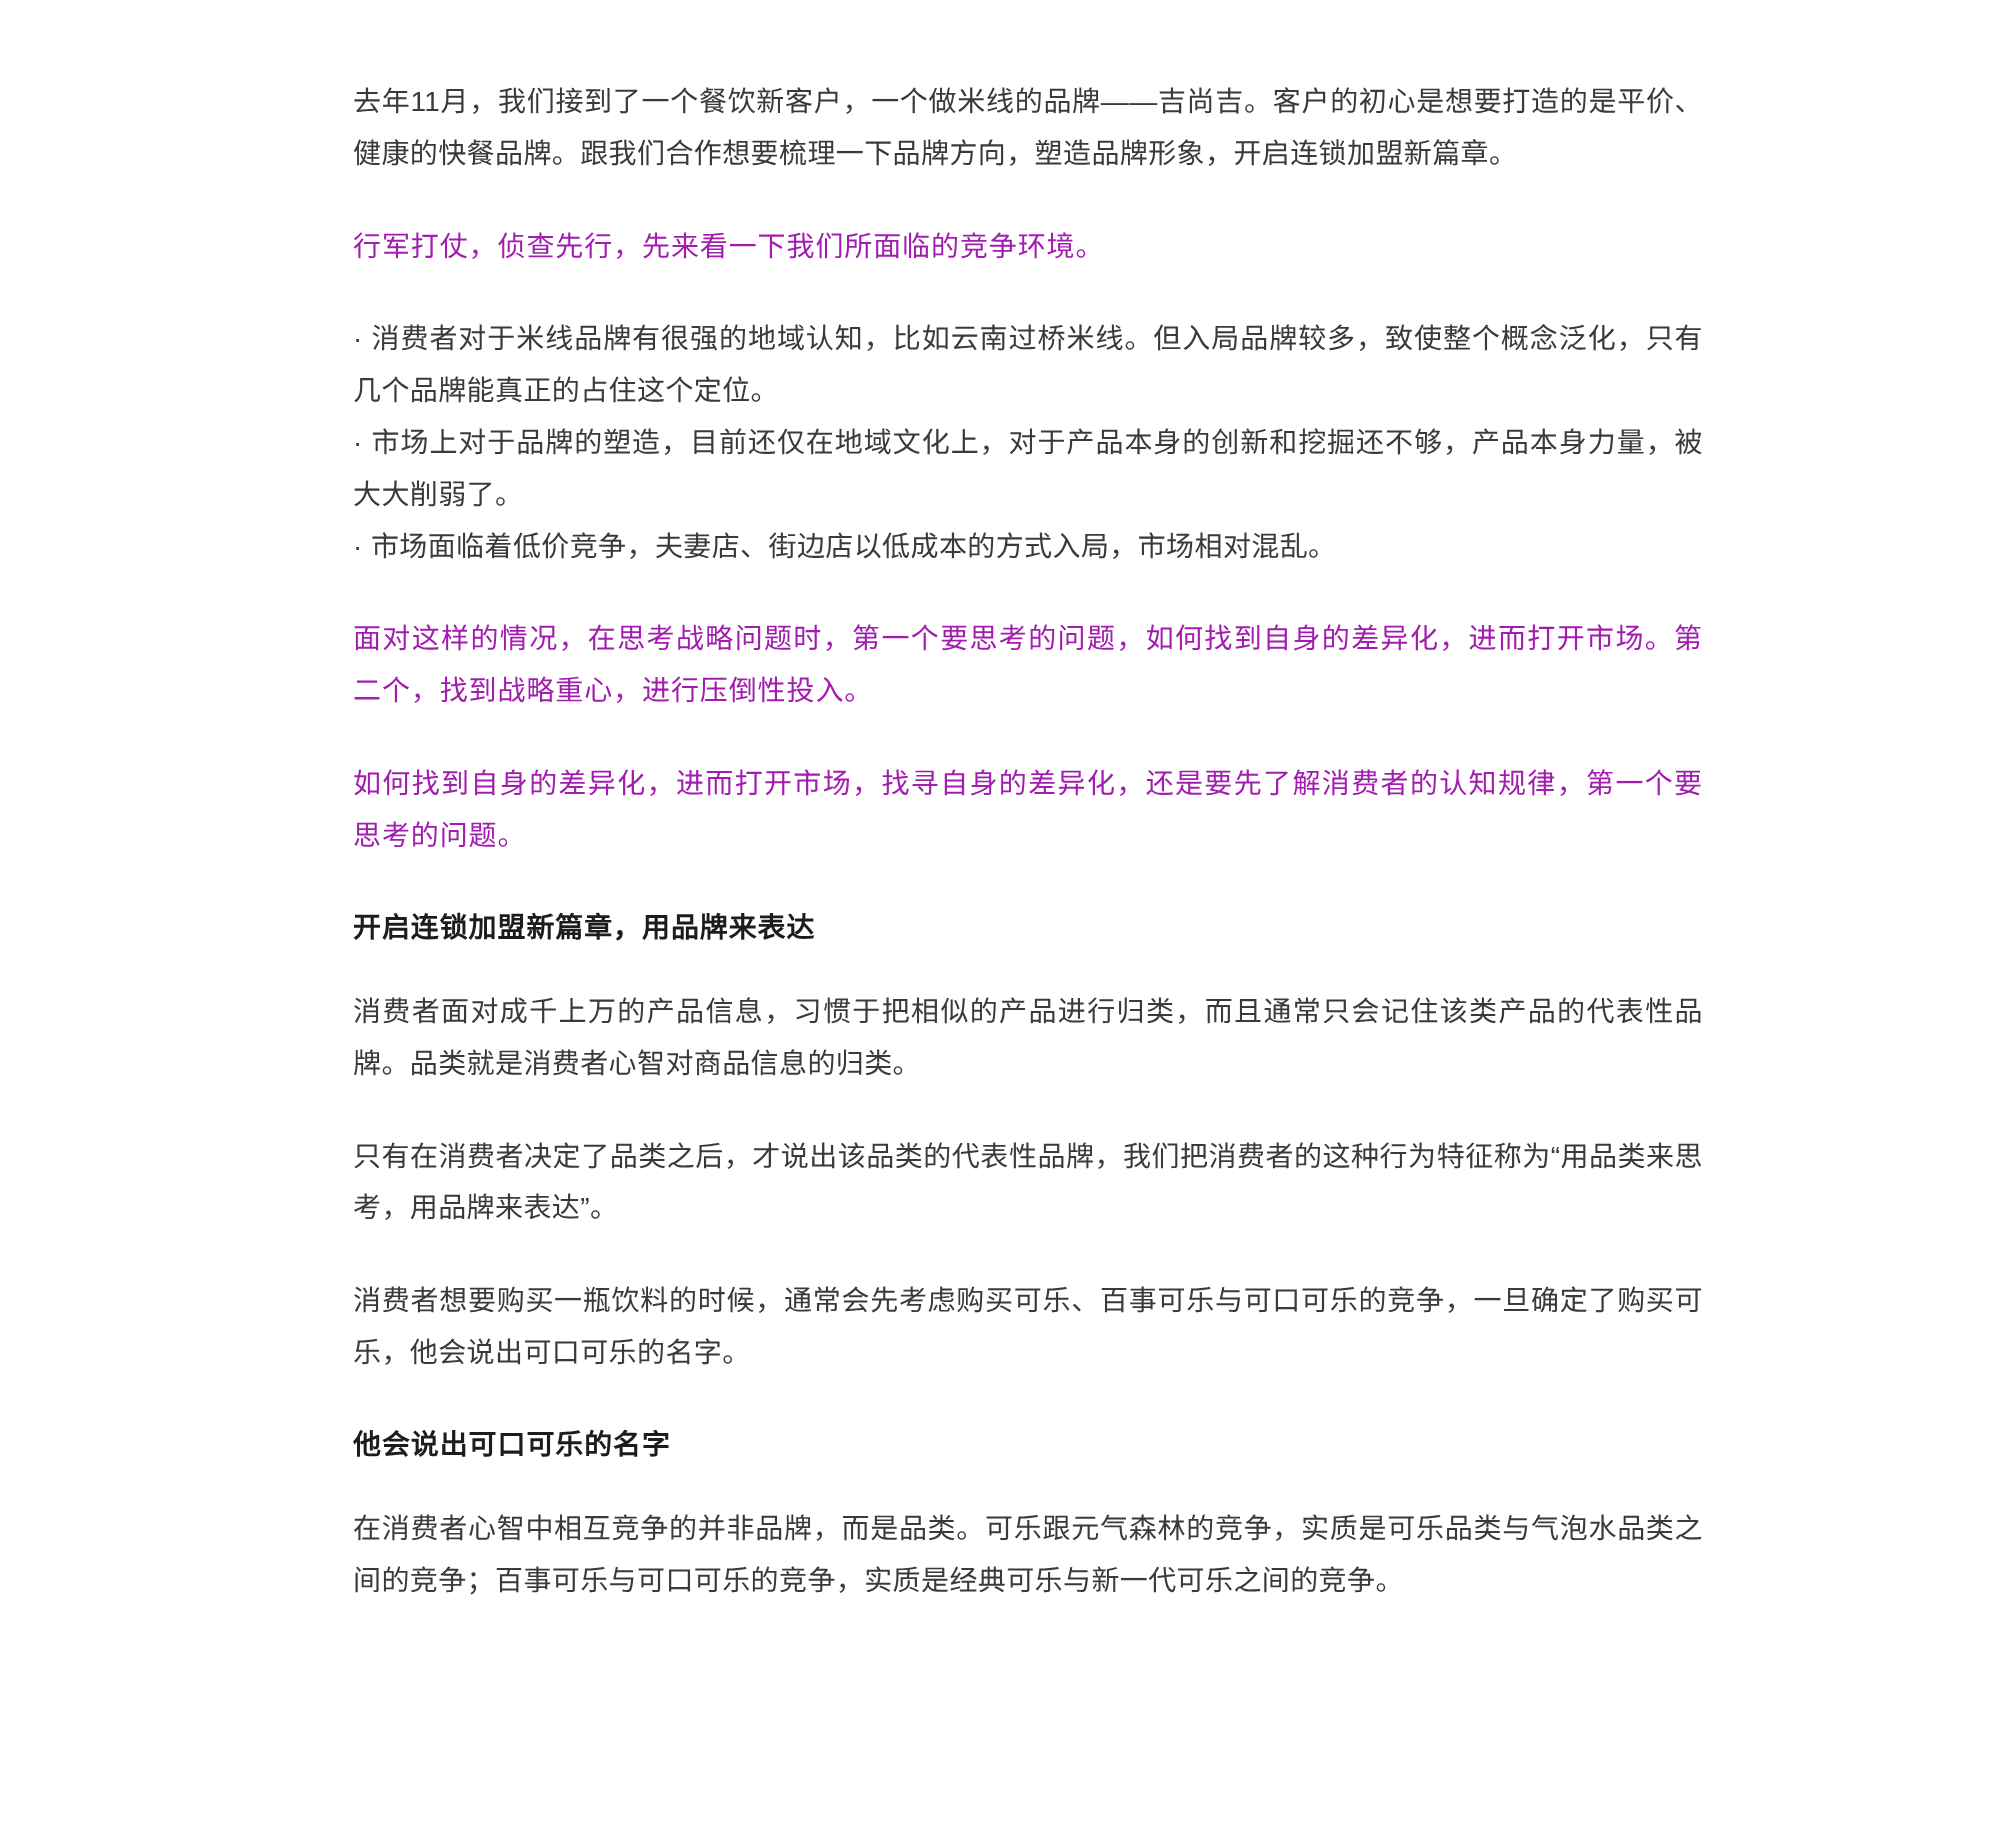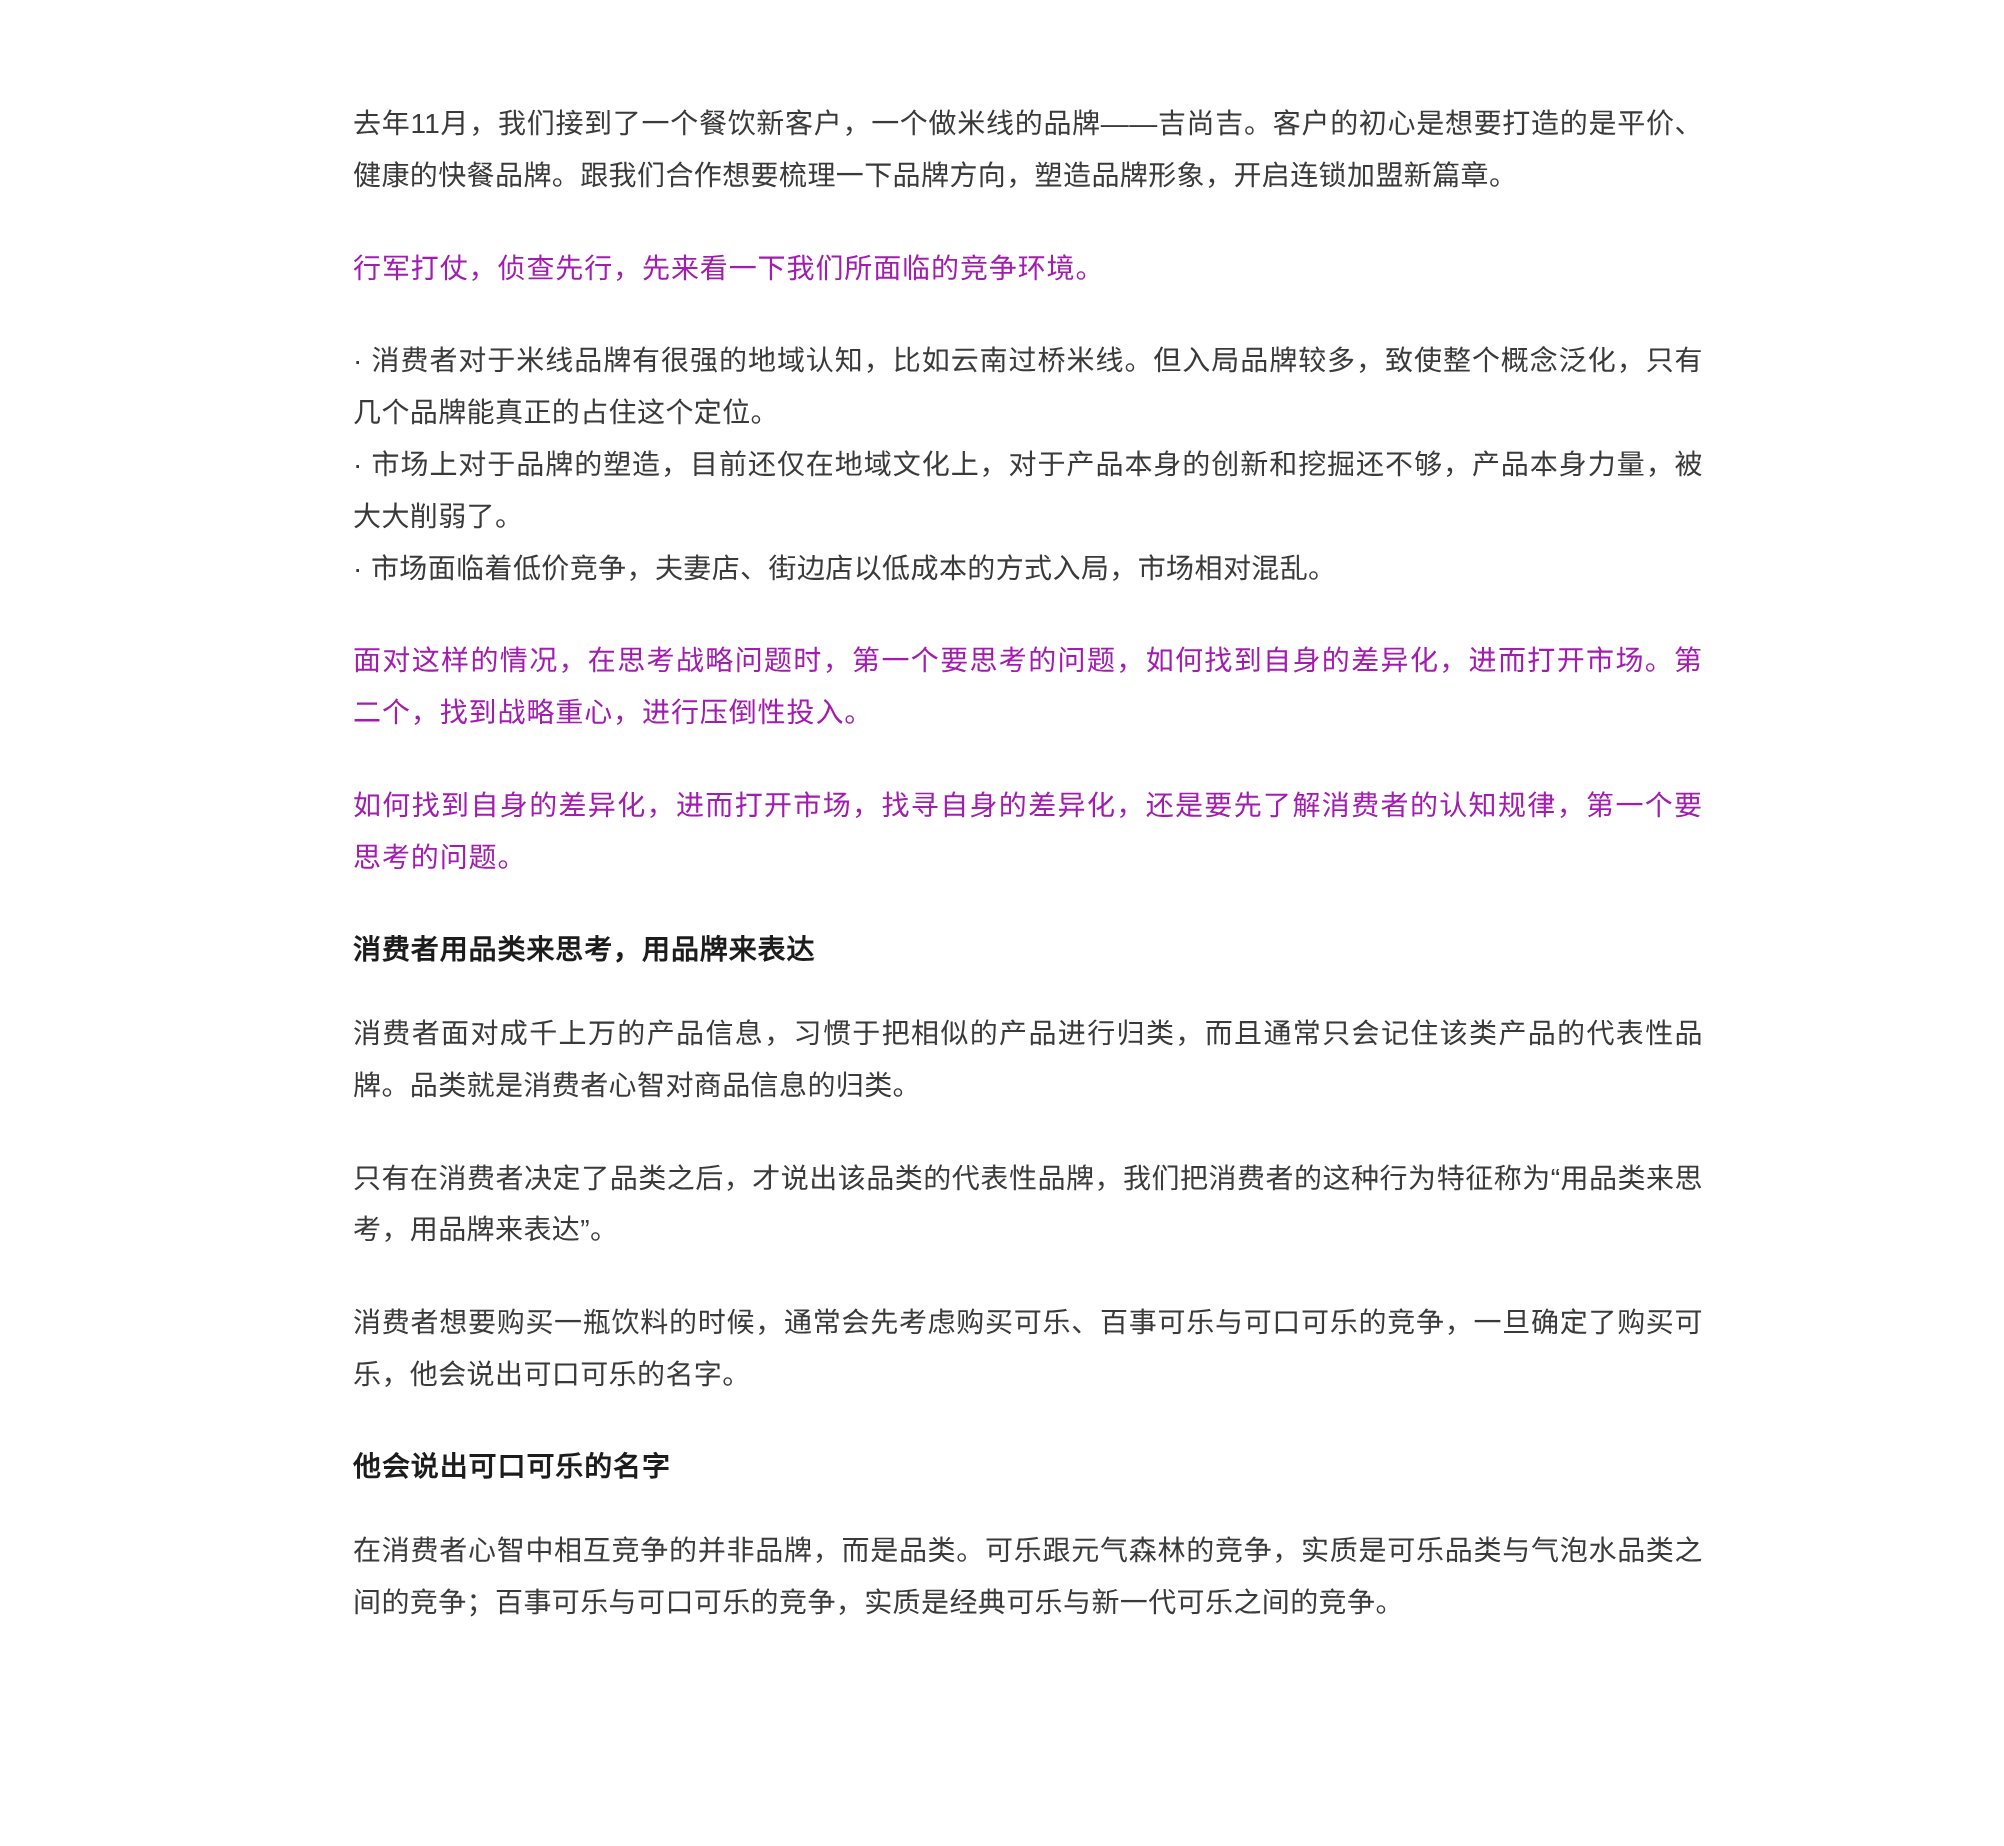--- a/index.html
+++ b/index.html
@@ -12,21 +12,21 @@
     width: 2005px;
     min-height: 1847px;
     font-family: "Liberation Sans", "DejaVu Sans", sans-serif;
     color: #2b2b2b;
   }
   .page {
     width: 2005px;
     min-height: 1847px;
     background: #ffffff;
     box-sizing: border-box;
-    padding: 98px 0 45px 0;
+    padding: 76px 0 45px 0;
   }
   .article {
     width: 1350px;
     margin: 0 0 0 353px;
   }
   .para {
     font-size: 28px;
     line-height: 1.85;
     letter-spacing: 0.4px;
     color: #3a3a3a;
@@ -85,21 +85,21 @@
     <div class="spacer-sm"></div>
 
     <p class="para bold">面对这样的情况，在思考战略问题时，第一个要思考的问题，如何找到自身的差异化，进而打开市场。第二个，找到战略重心，进行压倒性投入。</p>
 
     <div class="spacer-sm"></div>
 
     <p class="para bold">如何找到自身的差异化，进而打开市场，找寻自身的差异化，还是要先了解消费者的认知规律，第一个要思考的问题。</p>
 
     <div class="spacer-sm"></div>
 
-    <h2 class="heading">消费者用品类来思考，用品牌来表达</h2>
+    <h2 class="heading">开启连锁加盟新篇章，用品牌来表达</h2>
 
     <p class="para">消费者面对成千上万的产品信息，习惯于把相似的产品进行归类，而且通常只会记住该类产品的代表性品牌。品类就是消费者心智对商品信息的归类。</p>
 
     <div class="spacer-sm"></div>
 
     <p class="para">只有在消费者决定了品类之后，才说出该品类的代表性品牌，我们把消费者的这种行为特征称为“用品类来思考，用品牌来表达”。</p>
 
     <div class="spacer-sm"></div>
 
     <p class="para">消费者想要购买一瓶饮料的时候，通常会先考虑购买可乐、百事可乐与可口可乐的竞争，一旦确定了购买可乐，他会说出可口可乐的名字。</p>

